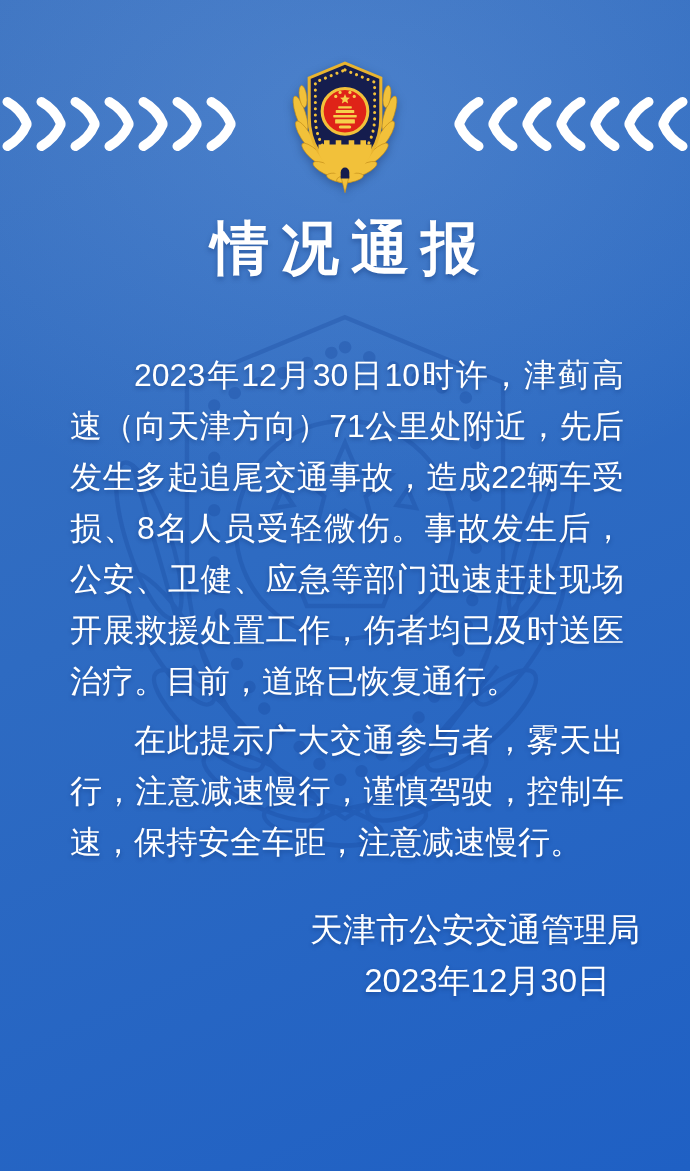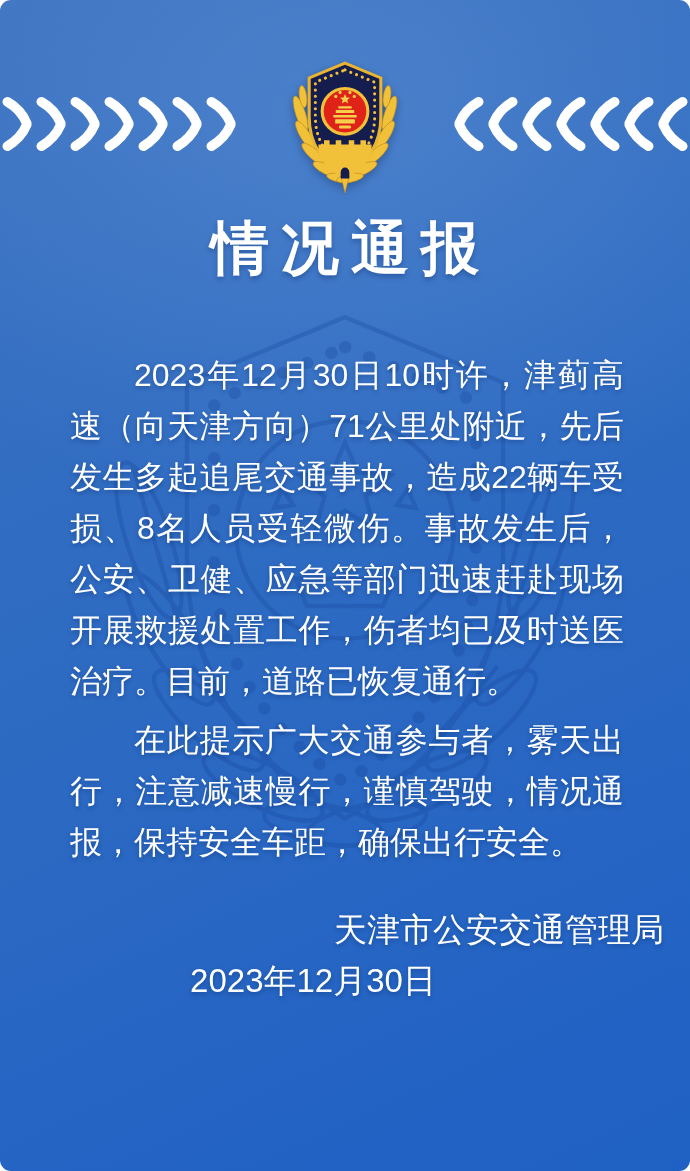--- a/index.html
+++ b/index.html
@@ -6,21 +6,20 @@
   body {
     width: 690px; height: 1171px; overflow: hidden;
     font-family: "Liberation Sans", "DejaVu Sans", sans-serif;
   }
   .page {
     position: relative; width: 690px; height: 1171px; overflow: hidden;
     color: #ffffff;
     background:
       radial-gradient(ellipse 130% 55% at 50% 10%, rgba(150,190,240,0.22), rgba(0,0,0,0) 62%),
       linear-gradient(155deg, #3b72c0 0%, #2e6bc2 45%, #1f60c4 100%);
-    border-radius: 11px;
   }
   svg.defs { position: absolute; width: 0; height: 0; }
 
   
   .watermark {
     position: absolute; left: 50%; top: 268px; transform: translateX(-50%);
     width: 545px; height: 627px; pointer-events: none;
   }
   .watermark svg { width: 100%; height: 100%; opacity: 0.30; }
   .watermark * { fill: none; stroke: #17479c; stroke-width: 1.6; }
@@ -53,22 +52,22 @@
     font-size: 32px; line-height: 51px; text-align: justify;
     text-shadow: 0 2px 4px rgba(8,40,100,.40);
   }
   .notice-body p { margin: 8px; text-indent: 2em; }
 
   
   .signature { position: absolute; top: 904px; left: 0; right: 0;
     font-size: 33px; line-height: 51px;
     text-shadow: 0 2px 4px rgba(8,40,100,.40);
   }
-  .signature .agency { text-align: right; padding-right: 26px; }
-  .signature .date   { text-align: center; padding-right: 80px; margin-left: 16px; }
+  .signature .agency { text-align: right; padding-right: 50px; }
+  .signature .date   { text-align: right; padding-right: 80px; margin-left: 16px; }
 </style>
 </head>
 <body>
 
 <div class="page">
 
   <svg class="defs" aria-hidden="true">
     <defs>
       <symbol id="chev-r" viewBox="0 0 34 58">
         <path d="M7 6 Q21 14 27 28" fill="none" stroke="#ffffff" stroke-width="10" stroke-linecap="round"></path>
@@ -200,21 +199,21 @@
         <svg class="chev">
           <use href="#chev-l"></use>
         </svg>
     </div>
   </header>
 
   <h1 class="title">情况通报</h1>
 
   <main class="notice-body">
     <p>2023年12月30日10时许，津蓟高速（向天津方向）71公里处附近，先后发生多起追尾交通事故，造成22辆车受损、8名人员受轻微伤。事故发生后，公安、卫健、应急等部门迅速赶赴现场开展救援处置工作，伤者均已及时送医治疗。目前，道路已恢复通行。</p>
-    <p>在此提示广大交通参与者，雾天出行，注意减速慢行，谨慎驾驶，情况通报，保持安全车距，确保出行安全。</p>
+    <p>在此提示广大交通参与者，雾天出行，注意减速慢行，谨慎驾驶，控制车速，保持安全车距，注意减速慢行。</p>
   </main>
 
   <footer class="signature">
     <div class="agency">天津市公安交通管理局</div>
     <div class="date">2023年12月30日</div>
   </footer>
 
 </div>
 
 </body></html>

